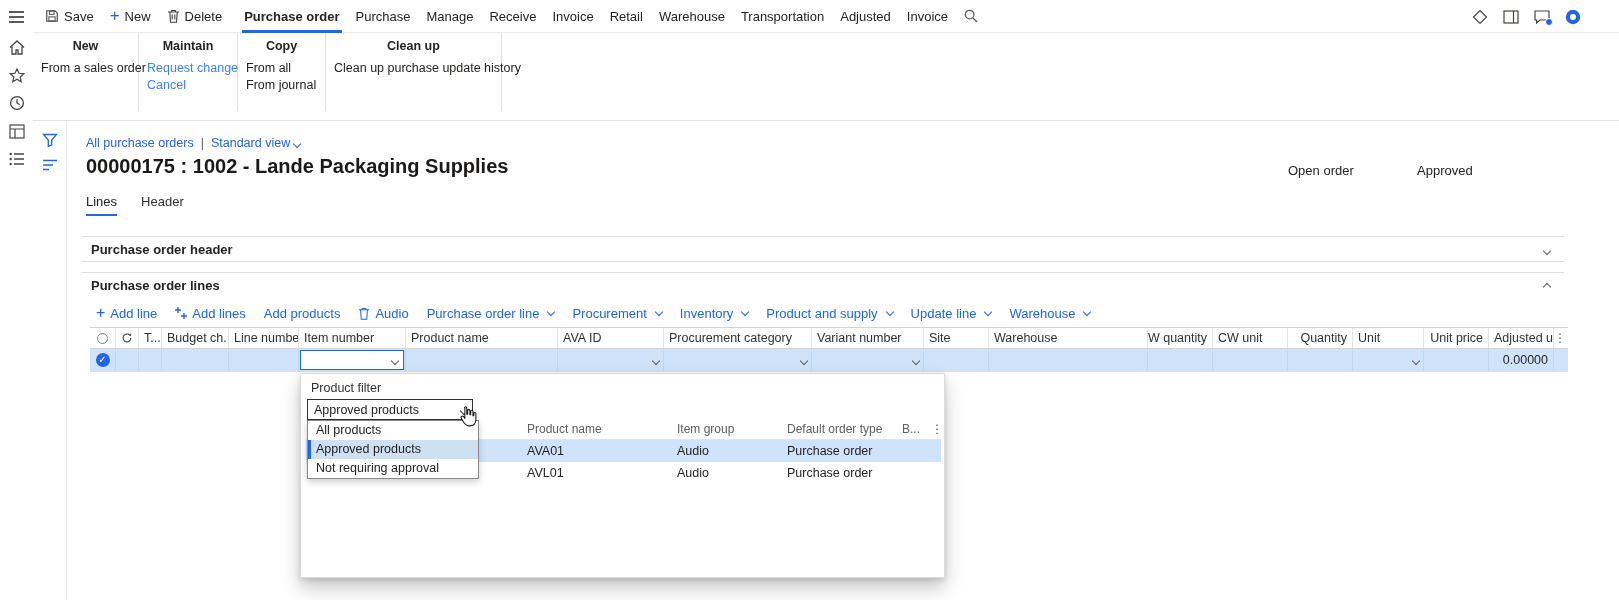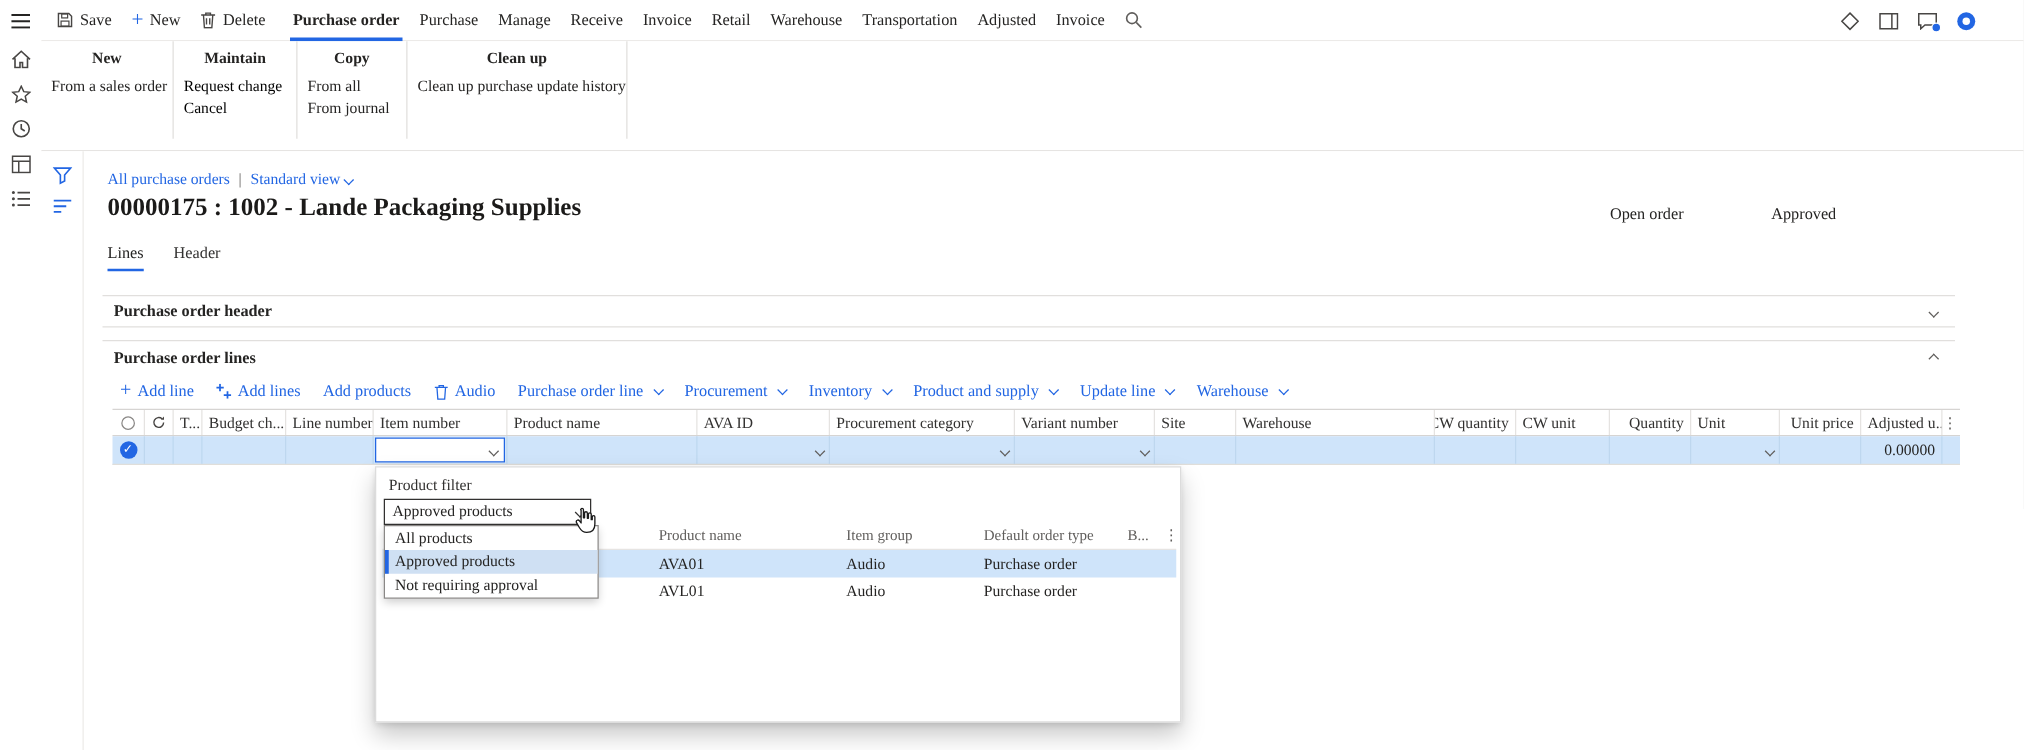--- a/index.html
+++ b/index.html
@@ -1,19 +1,19 @@
 <!DOCTYPE html>
 <html><head>
 <meta charset="utf-8">
 <style>
   * { box-sizing: border-box; margin: 0; padding: 0; }
   html,body { background:#e8e8e8; }
   .app{
     position:relative; width:1619px; height:600px; background:#fff;
-    font-family:Liberation Serif, serif; font-size:13px; color:#252423;
+    font-family:Liberation Sans, sans-serif; font-size:13px; color:#252423;
     overflow:hidden; cursor:default;
   }
   [data-interactable="true"]{ cursor:pointer; }
 
   
   .left-rail{ position:absolute; left:0; top:0; width:33px; height:600px; background:#fff; z-index:12; }
   .rail-btn{ width:33px; height:28px; display:flex; align-items:center; justify-content:center; color:#484644; }
   .rail-btn.first{ height:33px; }
 
   
@@ -27,21 +27,21 @@
   .menu-tab.active::after{ content:""; position:absolute; left:6px; right:6px; bottom:0; height:3px; background:#2266E3; }
   .top-right{ position:absolute; right:38px; top:0; height:33px; display:flex; align-items:center; gap:15px; }
   .badge-dot{ position:absolute; right:-3px; bottom:-2px; width:8px; height:8px; border-radius:50%; background:#2266E3; border:1px solid #fff; }
 
   
   .ribbon{ position:absolute; left:33px; top:33px; right:0; height:88px; background:#fff;
     border-bottom:1px solid #e6e4e2; display:flex; align-items:flex-start; }
   .rgroup{ height:78px; padding:6px 0 0 0; border-right:1px solid #e1dfdd; }
   .rgroup-title{ font-weight:bold; font-size:12.5px; text-align:center; margin-bottom:7px; }
   .ritem{ font-size:12.5px; line-height:17px; padding-left:8px; white-space:nowrap; color:#252423; }
-  .ritem.disabled{ color:#000000; }
+  .ritem.disabled{ color:#3b82f6; }
 
   
   .content{ position:absolute; left:33px; top:121px; right:0; bottom:0; background:#fff; }
   .gutter-divider{ position:absolute; left:33px; top:0; bottom:0; width:1px; background:#edebe9; }
   .gutter-icon{ position:absolute; left:9px; color:#2266E3; }
 
   .breadcrumb{ position:absolute; left:53px; top:15px; display:flex; align-items:center; gap:7px;
     font-size:12.5px; color:#2266E3; }
   .breadcrumb .sep{ color:#605e5c; }
   .page-title{ position:absolute; left:53px; top:34px; font-size:20px; font-weight:bold; color:#1b1a19; white-space:nowrap; }

